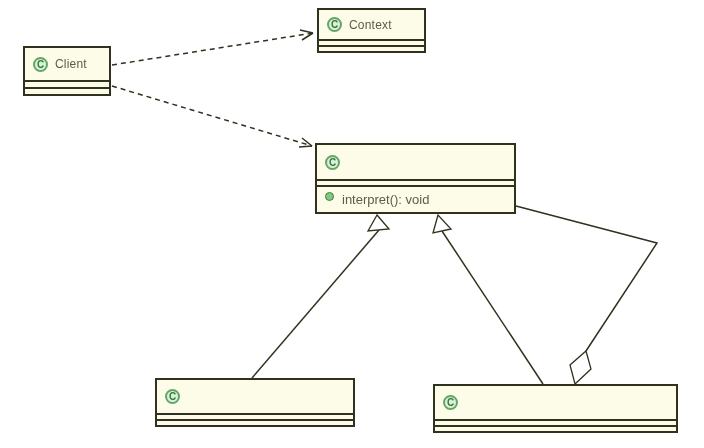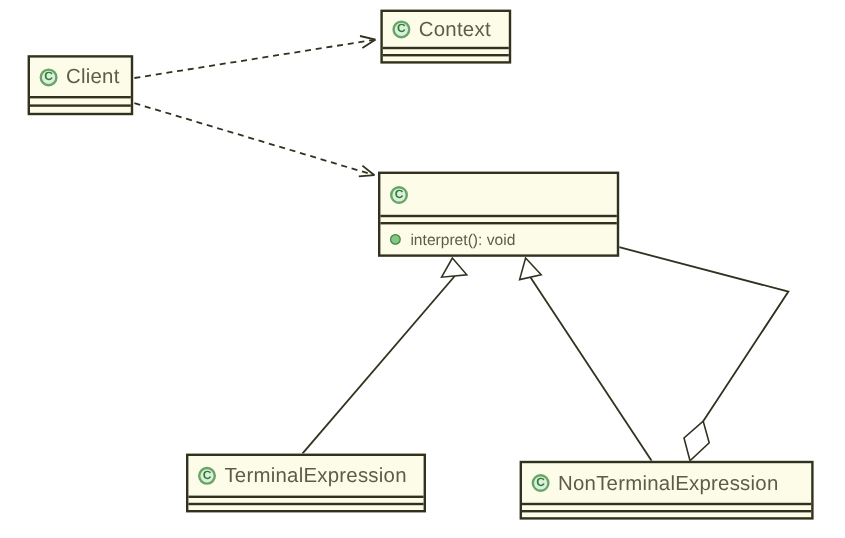--- a/index.html
+++ b/index.html
@@ -23,21 +23,21 @@
     z-index:2;
   }
   .uml-title {
     flex:1 1 auto;
     display:flex; align-items:center;
     gap:7px; padding:0 8px;
     min-height:0;
     white-space:nowrap;
   }
   .class-name {
-    font-size:17px;
+    font-size:12px;
     color:var(--name-text,#5d5c4c);
     letter-spacing:0.2px;
   }
   .class-icon {
     flex:none;
     width:15px; height:15px;
     border-radius:50%;
     background:var(--icon-fill,#dcefdc);
     border:2px solid var(--icon-ring,#67a567);
     color:var(--icon-letter,#2f7d32);
@@ -53,21 +53,21 @@
   }
   .uml-compartment-empty.slim { height:6px; }
   .uml-methods {
     flex:none;
     border-top:2px solid var(--box-border,#31311f);
     box-sizing:border-box;
     display:flex; flex-direction:column; justify-content:center;
     height:27px;
   }
   .method-row {
-    display:flex; align-items:center; gap:8px;
+    display:flex; gap:8px;
     padding:0 8px;
     white-space:nowrap;
   }
   .method-icon {
     flex:none;
     width:9px; height:9px; border-radius:50%;
     background:var(--method-dot,#82c882);
     border:1px solid var(--method-dot-ring,#417f41);
     box-sizing:border-box;
   }
@@ -129,28 +129,26 @@
       <div class="method-row">
         <span class="method-icon"></span>
         <span class="method-label">interpret(): void</span>
       </div>
     </div>
   </div>
 
   <div class="uml-class" style="left:155px;top:378px;width:200px;height:49px;">
     <div class="uml-title">
       <span class="class-icon">C</span>
-      <span class="class-name">TerminalExpression</span>
     </div>
     <div class="uml-compartment-empty slim"></div>
     <div class="uml-compartment-empty slim"></div>
   </div>
 
   <div class="uml-class" style="left:433px;top:384px;width:245px;height:49px;">
     <div class="uml-title">
       <span class="class-icon">C</span>
-      <span class="class-name">NonTerminalExpression</span>
     </div>
     <div class="uml-compartment-empty slim"></div>
     <div class="uml-compartment-empty slim"></div>
   </div>
 
 </div>
 
 </body></html>

